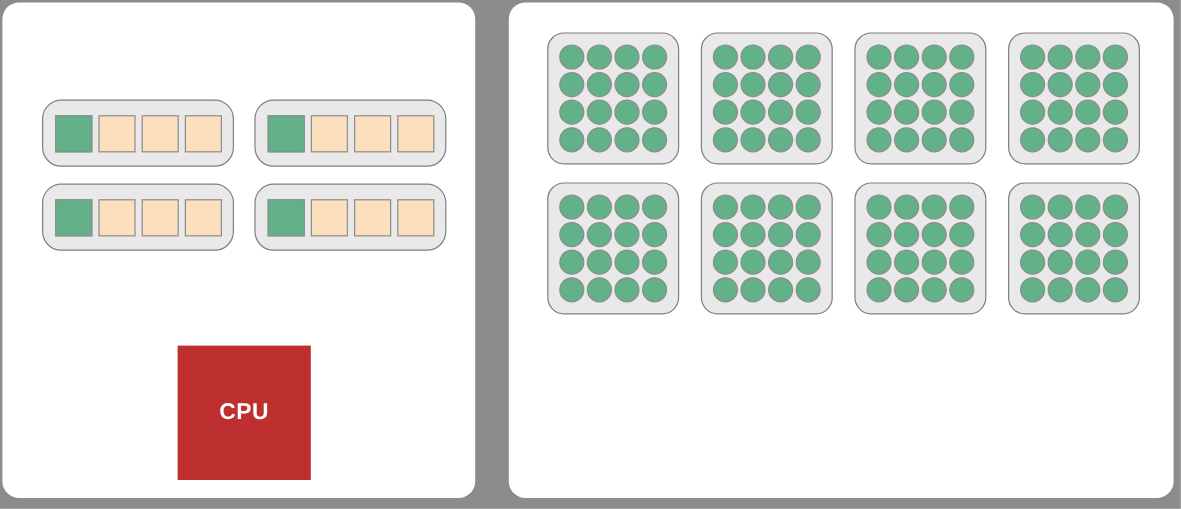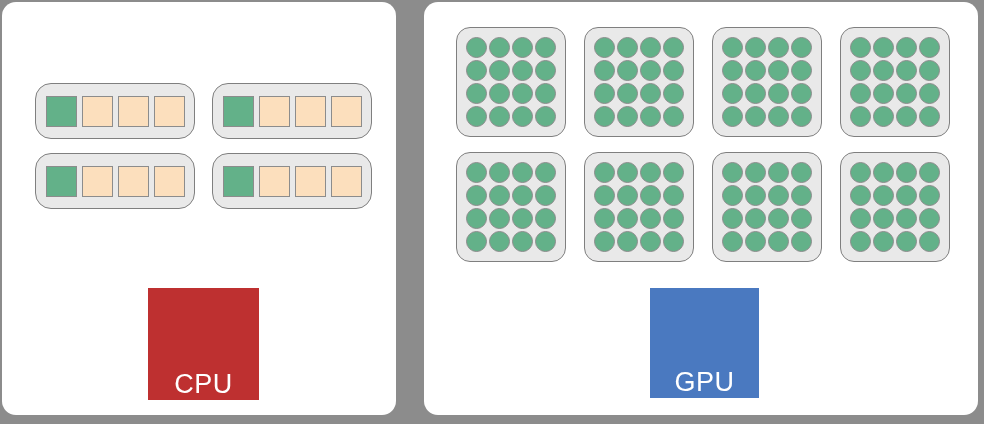--- a/index.html
+++ b/index.html
@@ -63,23 +63,23 @@
   .gpu-dot{
     box-sizing:border-box;
     width:21px;height:21px;border-radius:50%;
     background:var(--green,#63B189);
     border:1.5px solid var(--cell-border,#8C8C8C);
   }
 
   
   .chip-label{
     position:absolute;
-    display:flex;align-items:flex-end;justify-content:center;
+    display:flex;align-items:center;justify-content:center;
     color:var(--label-text,#FFFFFF);
-    font-weight:400;font-size:27px;letter-spacing:0.5px;
+    font-weight:700;font-size:19px;letter-spacing:0.5px;
   }
   .chip-label.cpu{
     left:146px;top:286px;width:111px;height:112px;
     background:var(--cpu-label-bg,#BE3030);
   }
   .chip-label.gpu{
     left:226px;top:286px;width:109px;height:110px;
     background:var(--gpu-label-bg,#4A79C0);
   }
 </style>
@@ -258,16 +258,13 @@
         <div class="gpu-dot"></div>
         <div class="gpu-dot"></div>
         <div class="gpu-dot"></div>
         <div class="gpu-dot"></div>
         <div class="gpu-dot"></div>
         <div class="gpu-dot"></div>
         <div class="gpu-dot"></div>
         <div class="gpu-dot"></div>
       </div>
     </div>
-  <div class="chip-label gpu">
-    <span>GPU</span>
-  </div>
 </div>
 
 </body></html>

